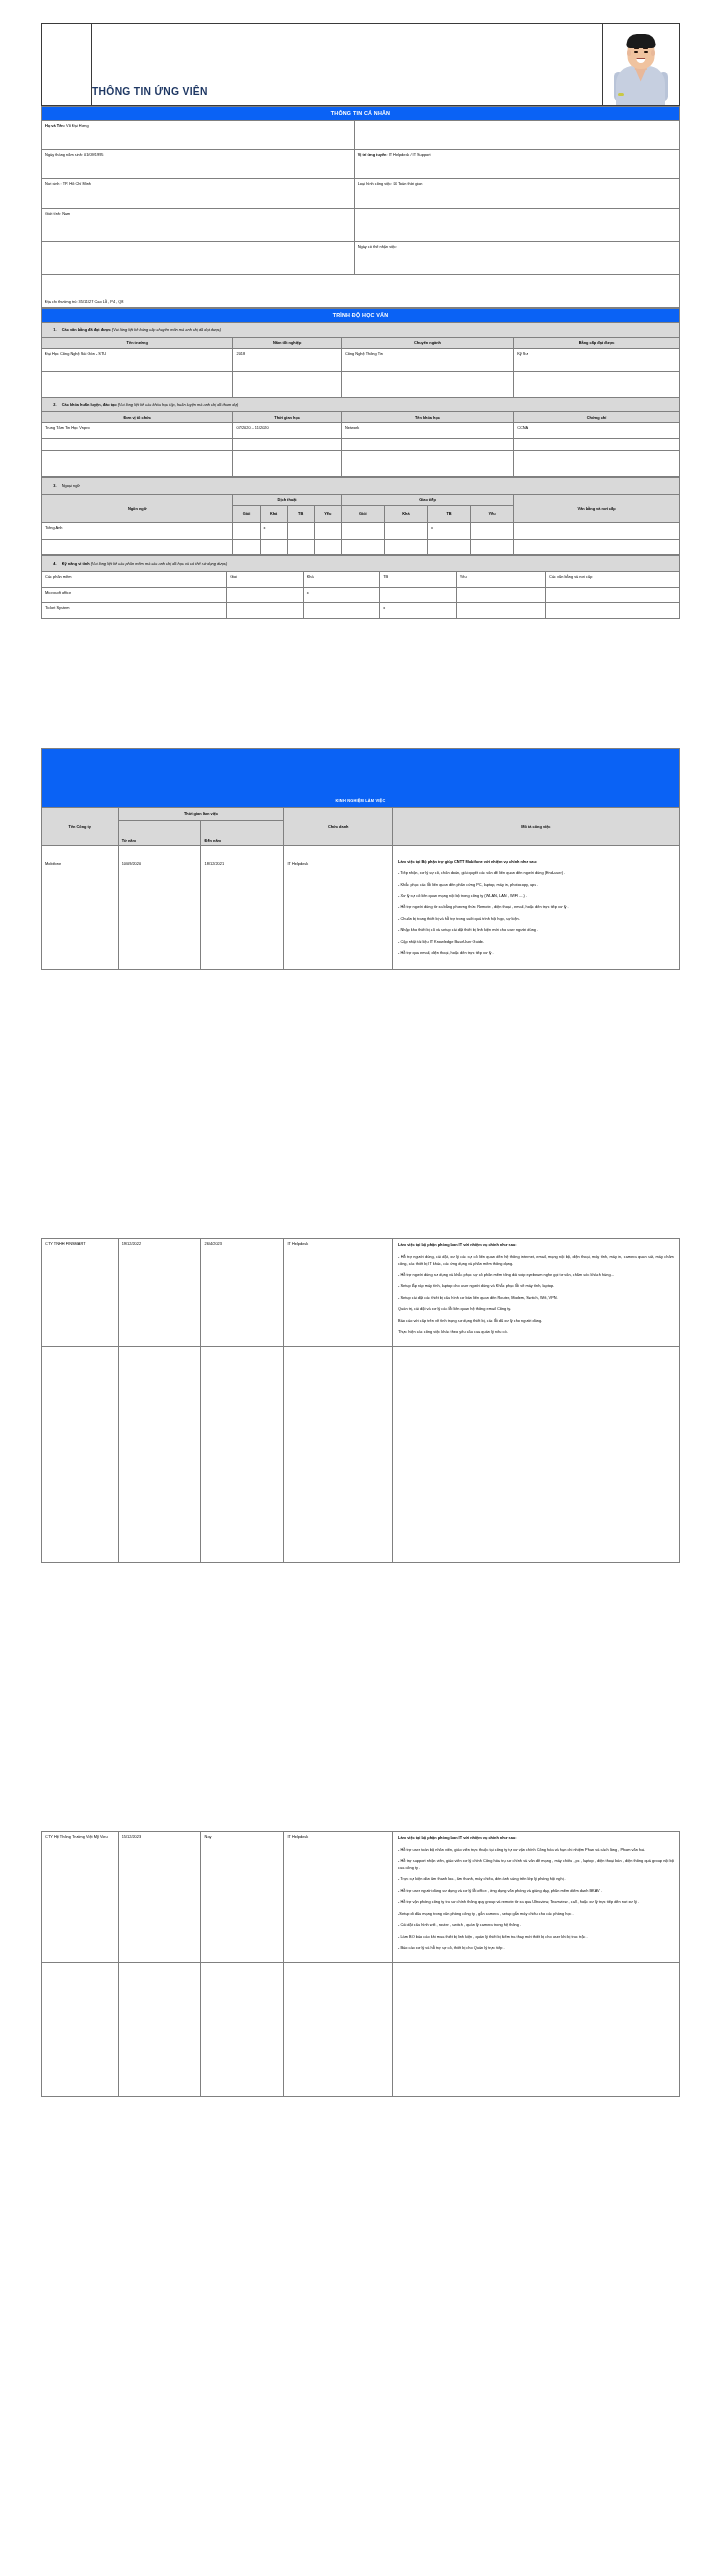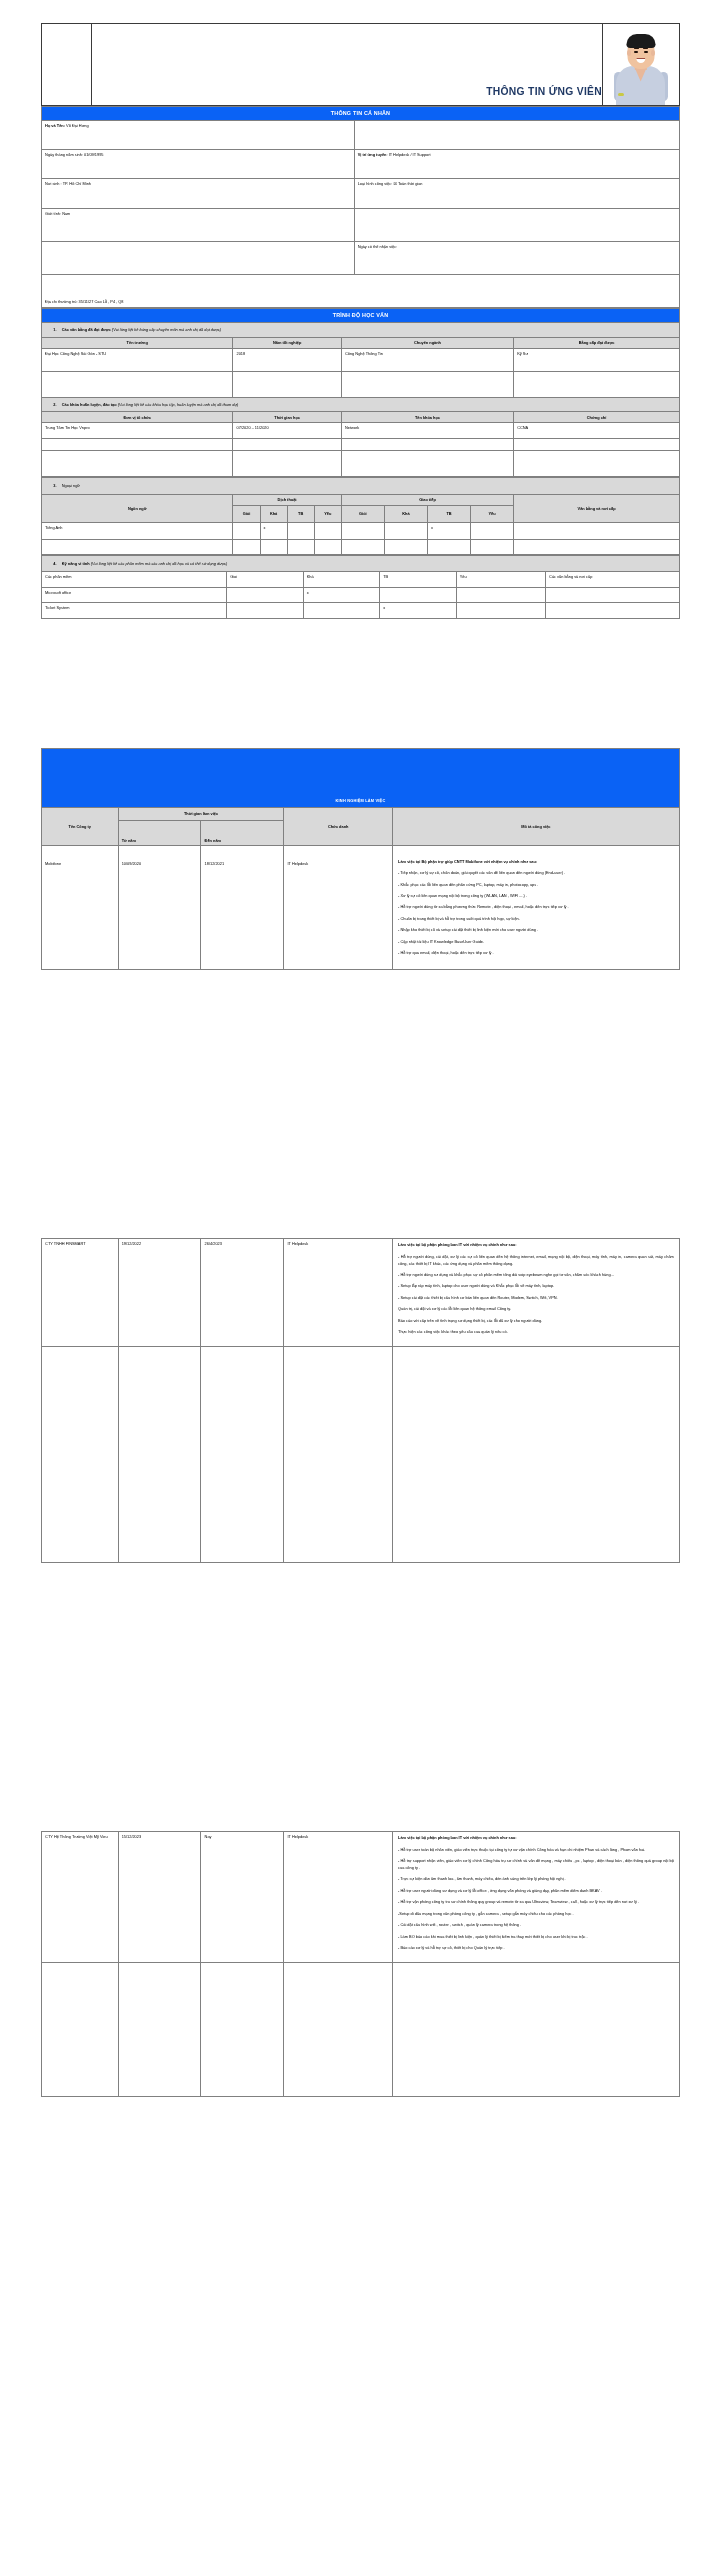--- a/index.html
+++ b/index.html
@@ -37,21 +37,21 @@
   }
 
   
   .hdr-row td { border: 0.5px solid #3a3a3a; height: 81px; padding: 0; }
   .hdr-title-cell {
     position: relative;
   }
   .hdr-title {
     position: absolute;
     left: 0; right: 0; bottom: 5.2px;
-    text-align: right;
+    text-align: left;
     font-size: 10.3px;
     font-weight: bold;
     letter-spacing: 0.3px;
     color: #1f3864;
     font-family: "Liberation Sans", sans-serif;
   }
   .hdr-photo-cell {
     width: 77px;
     position: relative;
     overflow: hidden;

